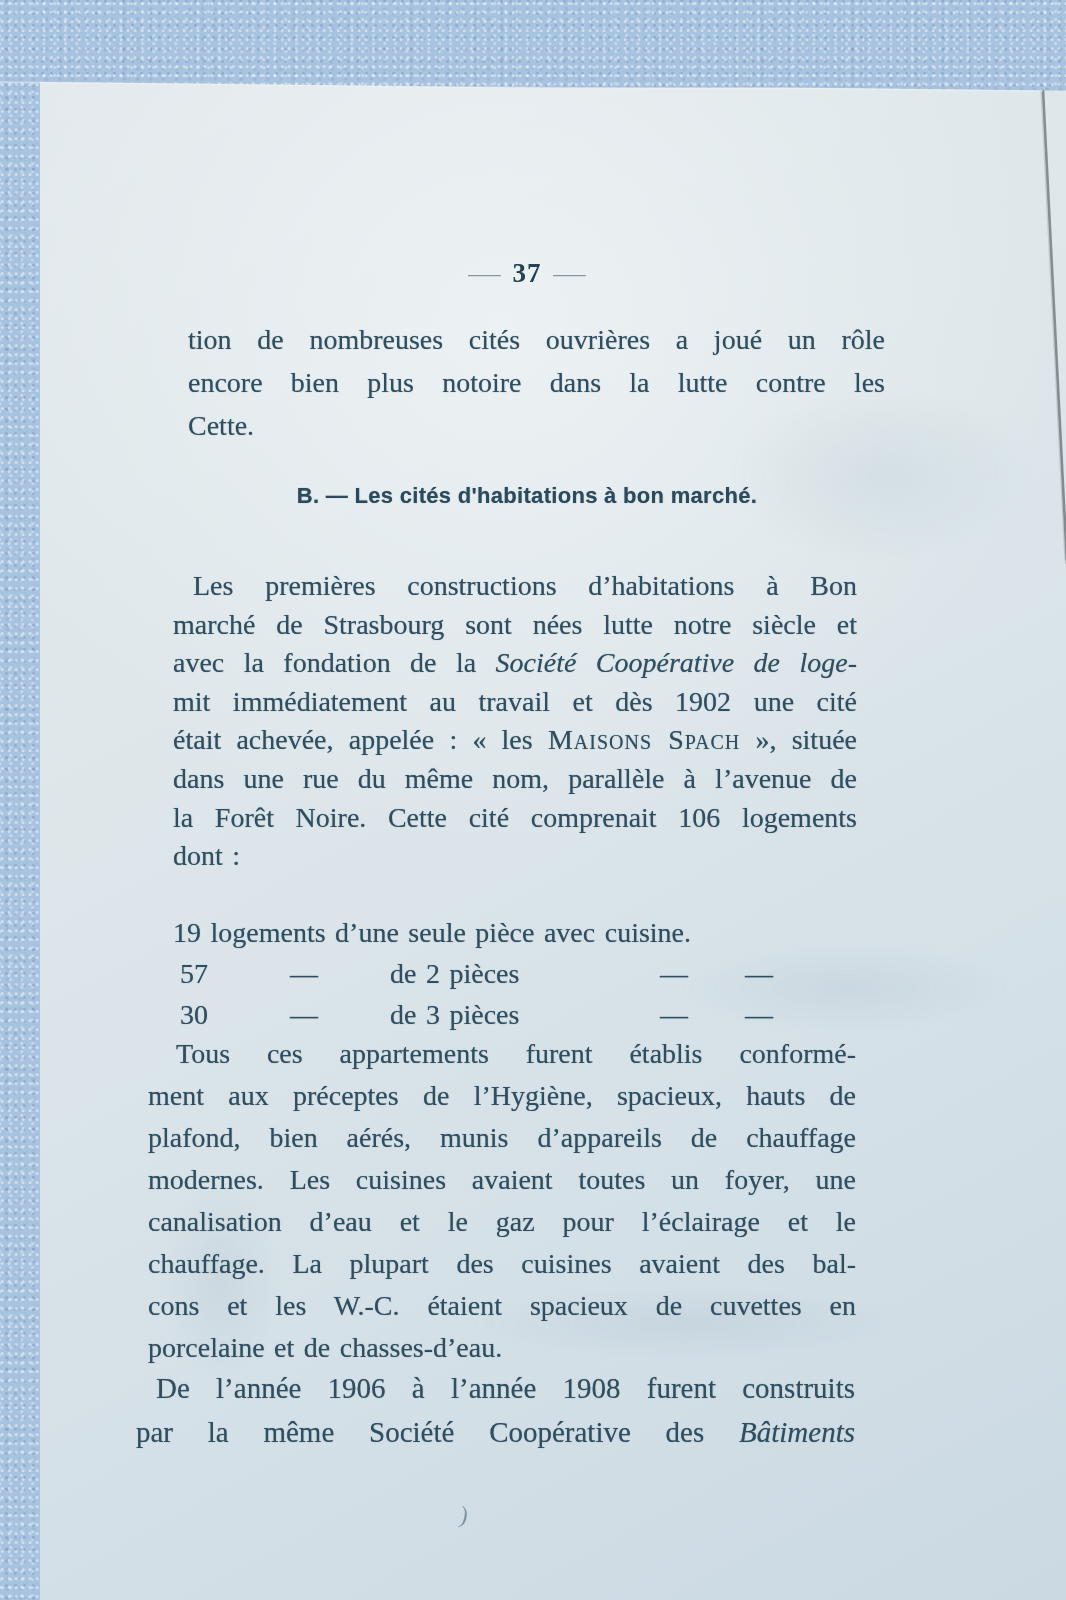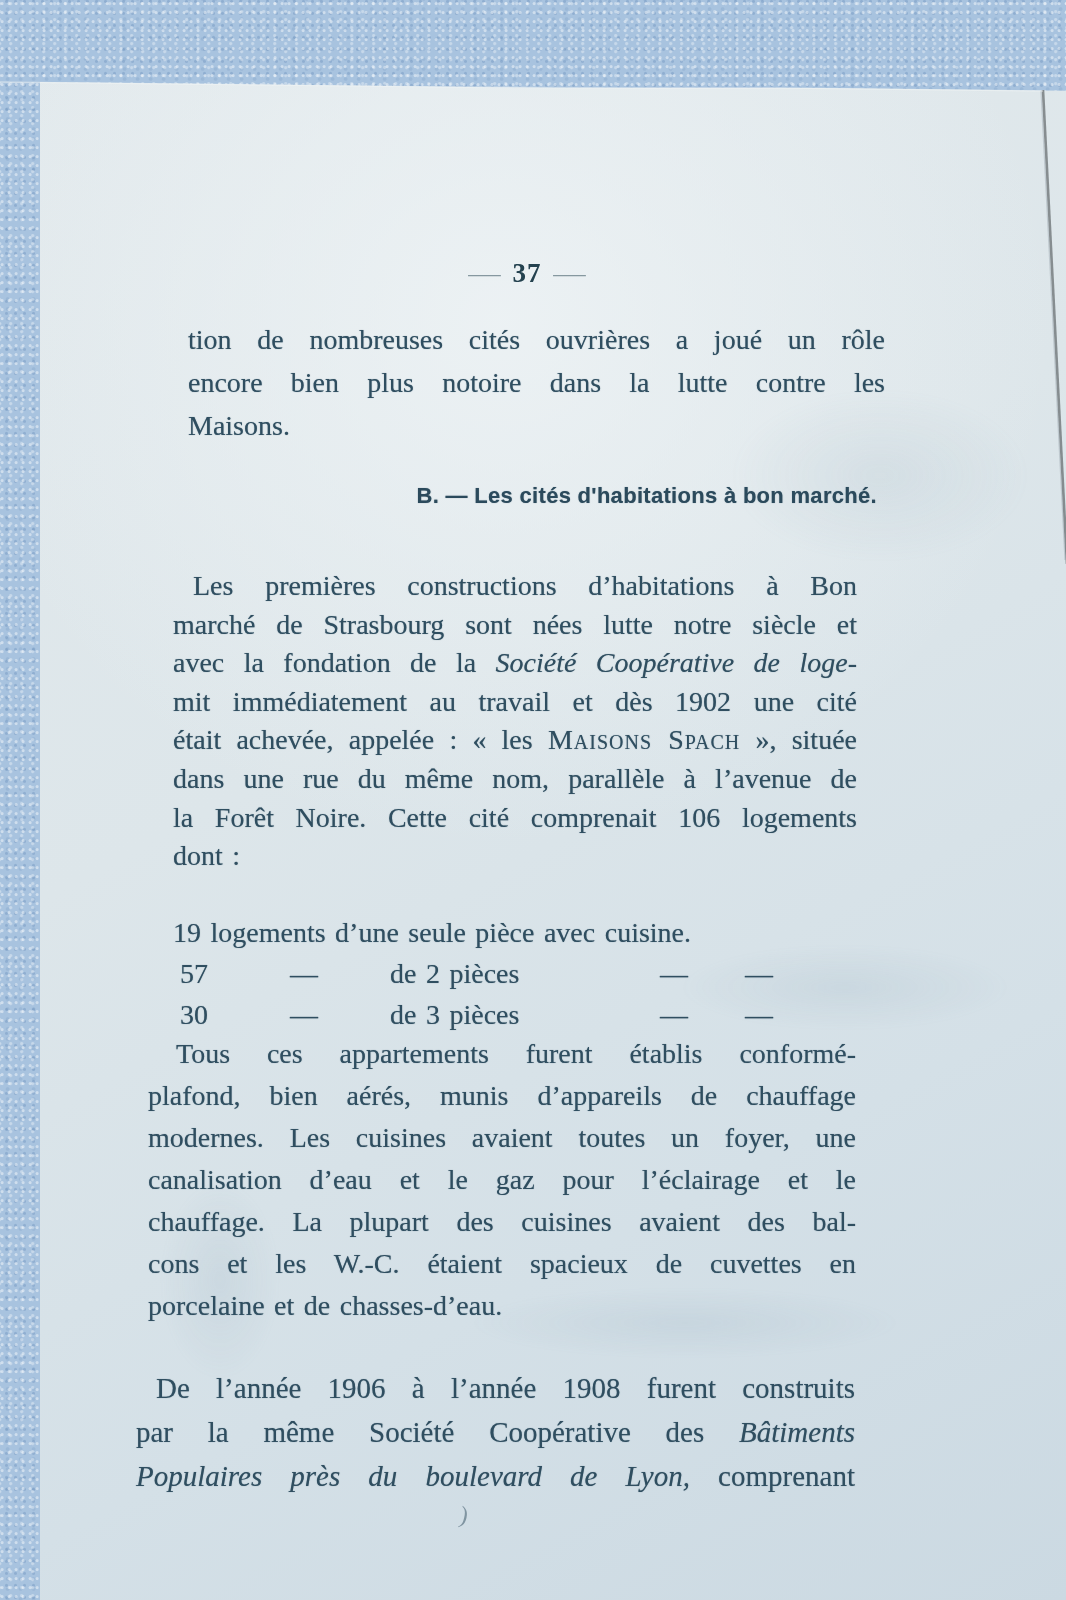--- a/index.html
+++ b/index.html
@@ -42,21 +42,21 @@
   .block .line{position:static; display:block; text-align:left;
     text-shadow:0 0 1px rgba(46,77,95,.55);}
   .block .line span{position:static;}
   .j{text-align:justify; text-align-last:justify;}
   .ind1{text-indent:20px;}
   .ind2{text-indent:28px;}
   .it{font-style:italic;}
   .sc{font-variant:small-caps; letter-spacing:1px;}
   .p1{left:148px; top:318px; width:697px; line-height:43px;}
   .heading{
-    left:137px; top:483px; width:700px; text-align:right;
+    left:137px; top:483px; width:700px; text-align:center;
     font-family:"Liberation Sans", sans-serif; font-weight:700; font-size:22px;
     color:#2b4a5c; text-shadow:0 0 1px rgba(43,74,92,.5); letter-spacing:.3px;
   }
   .p2{left:133px; top:567px; width:684px; line-height:38.6px;}
   .list{left:133px; top:912px; width:662px; line-height:41px;}
   .lrow{position:static; display:block; height:41px; position:relative;
     text-shadow:0 0 1px rgba(46,77,95,.55);}
   .lrow .c0{left:7px;}  .lrow .c1{left:117px;} .lrow .c2{left:217px;}
   .lrow .c3{left:487px;} .lrow .c4{left:572px;}
   .p3{left:108px; top:1033px; width:708px; line-height:42px;}
@@ -84,21 +84,21 @@
     <div class="sm sm3"></div>
     <div class="sm sm4"></div>
 
     <div class="pagenum">
       <span class="dash">—</span><span class="num">37</span><span class="dash">—</span>
     </div>
 
     <div class="block p1">
       <div class="line j">tion de nombreuses cités ouvrières a joué un rôle</div>
       <div class="line j">encore bien plus notoire dans la lutte contre les</div>
-      <div class="line">Maisons.</div>
+      <div class="line">Cette.</div>
     </div>
 
     <div class="heading">B. — Les cités d'habitations à bon marché.</div>
 
     <div class="block p2">
       <div class="line j ind1">Les premières constructions d’habitations à Bon</div>
       <div class="line j">marché de Strasbourg sont nées lutte notre siècle et</div>
       <div class="line j"><span>avec la fondation de la </span><span class="it">Société Coopérative de loge-</span></div>
       <div class="line j">mit immédiatement au travail et dès 1902 une cité</div>
       <div class="line j"><span>était achevée, appelée : « les </span><span class="sc">Maisons Spach</span><span> », située</span></div>
@@ -120,32 +120,32 @@
         <span class="c0">30</span>
         <span class="c1">—</span>
         <span class="c2">de 3 pièces</span>
         <span class="c3">—</span>
         <span class="c4">—</span>
       </div>
     </div>
 
     <div class="block p3">
       <div class="line j ind2">Tous ces appartements furent établis conformé-</div>
+      <div class="line j">ment aux préceptes de l’Hygiène, spacieux, hauts de</div>
       <div class="line j">plafond, bien aérés, munis d’appareils de chauffage</div>
       <div class="line j">modernes. Les cuisines avaient toutes un foyer, une</div>
       <div class="line j">canalisation d’eau et le gaz pour l’éclairage et le</div>
       <div class="line j">chauffage. La plupart des cuisines avaient des bal-</div>
       <div class="line j">cons et les W.-C. étaient spacieux de cuvettes en</div>
       <div class="line">porcelaine et de chasses-d’eau.</div>
     </div>
 
     <div class="block p4">
       <div class="line j ind1">De l’année 1906 à l’année 1908 furent construits</div>
       <div class="line j"><span>par la même Société Coopérative des </span><span class="it">Bâtiments</span></div>
-      <div class="line j"><span class="it">Populaires près du boulevard de Lyon,</span><span> comprenant</span></div>
     </div>
 
     <span class="stray">)</span>
   </div>
 
   <svg class="edge" width="1066" height="1600" viewBox="0 0 1066 1600">
     <path d="M1043,90 L1067,564" stroke="#3e4346" stroke-width="2.6" opacity="0.55" fill="none"></path>
     <path d="M1041,91 L1065,560" stroke="#8a96a0" stroke-width="1.2" opacity="0.35" fill="none"></path>
     <path d="M0,82 C260,85 520,89 780,88 L1043,91" stroke="#f2f5f6" stroke-width="1.5" opacity="0.5" fill="none"></path>
   </svg>

